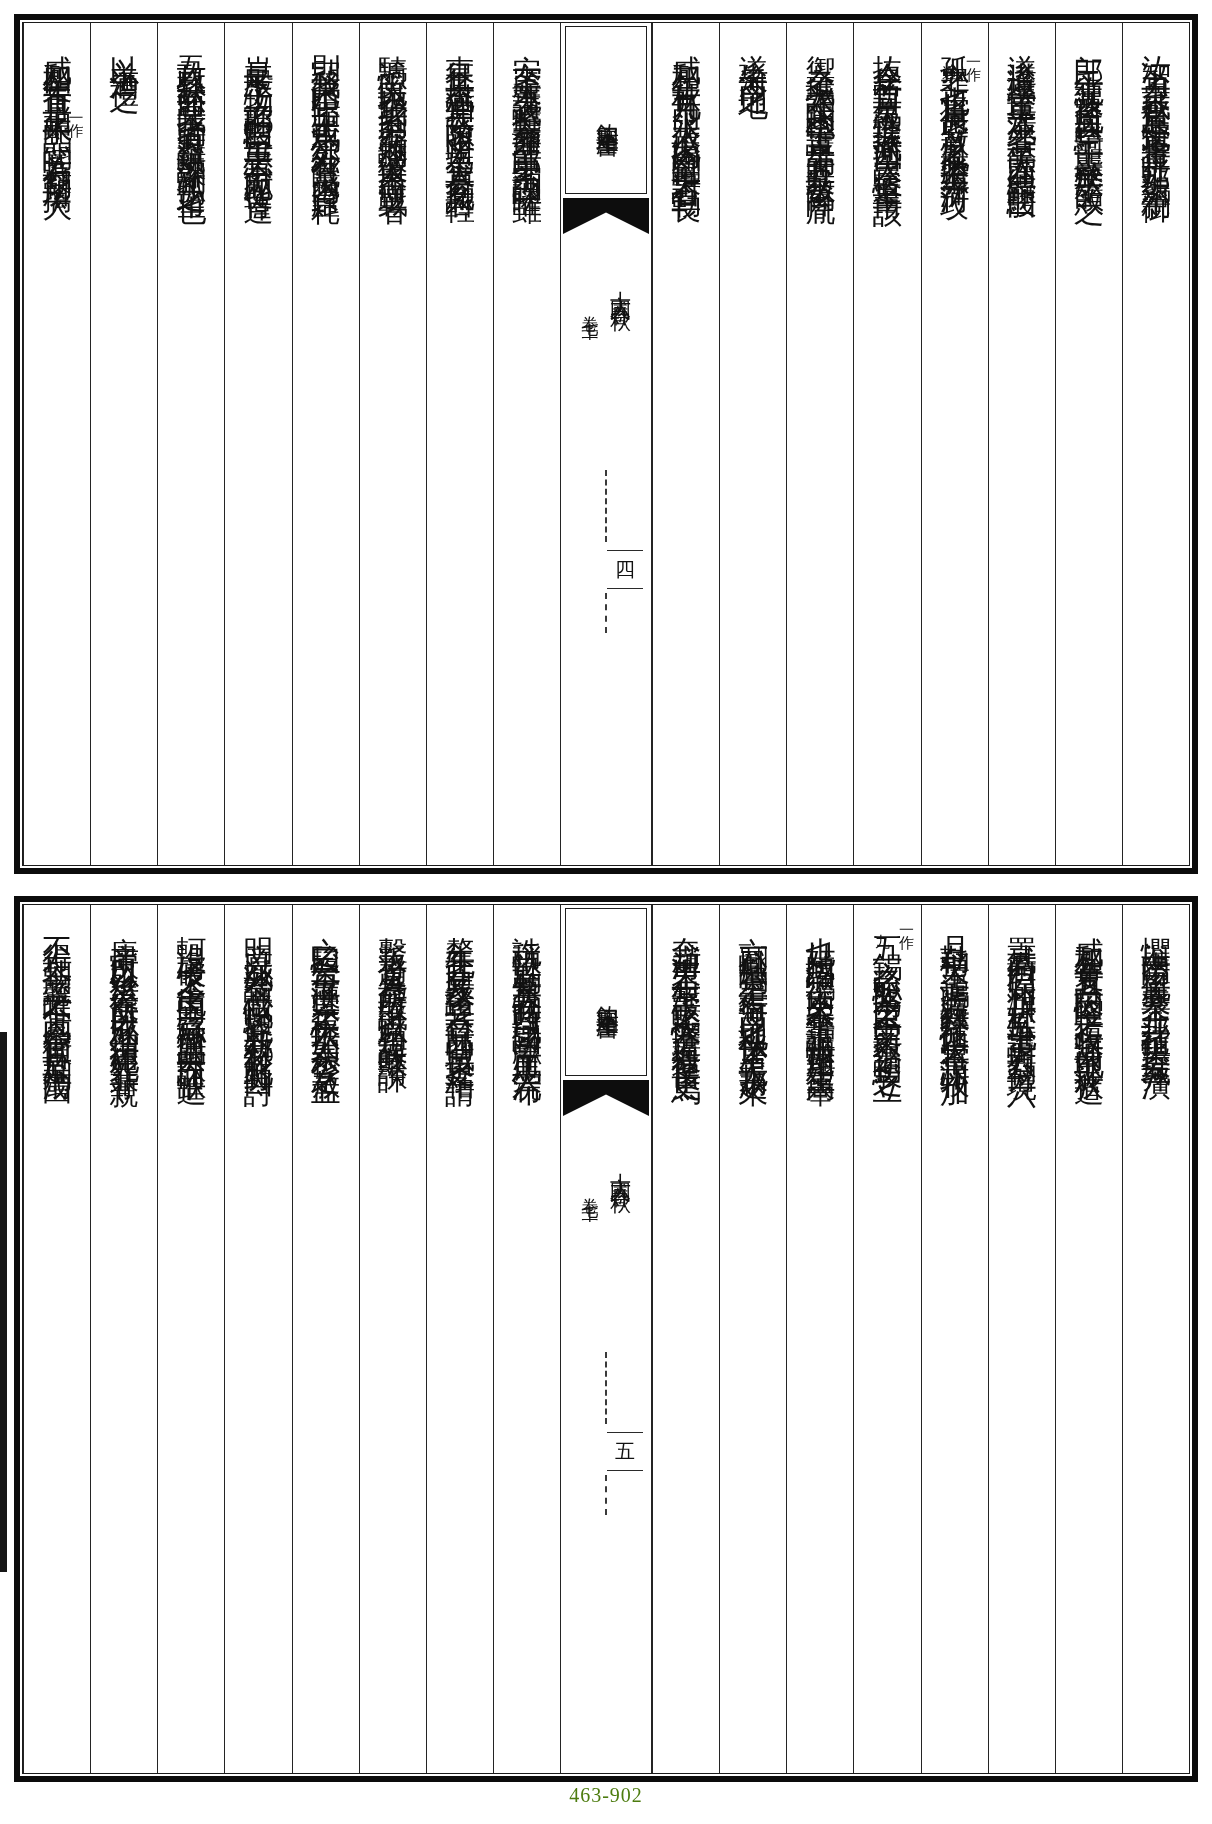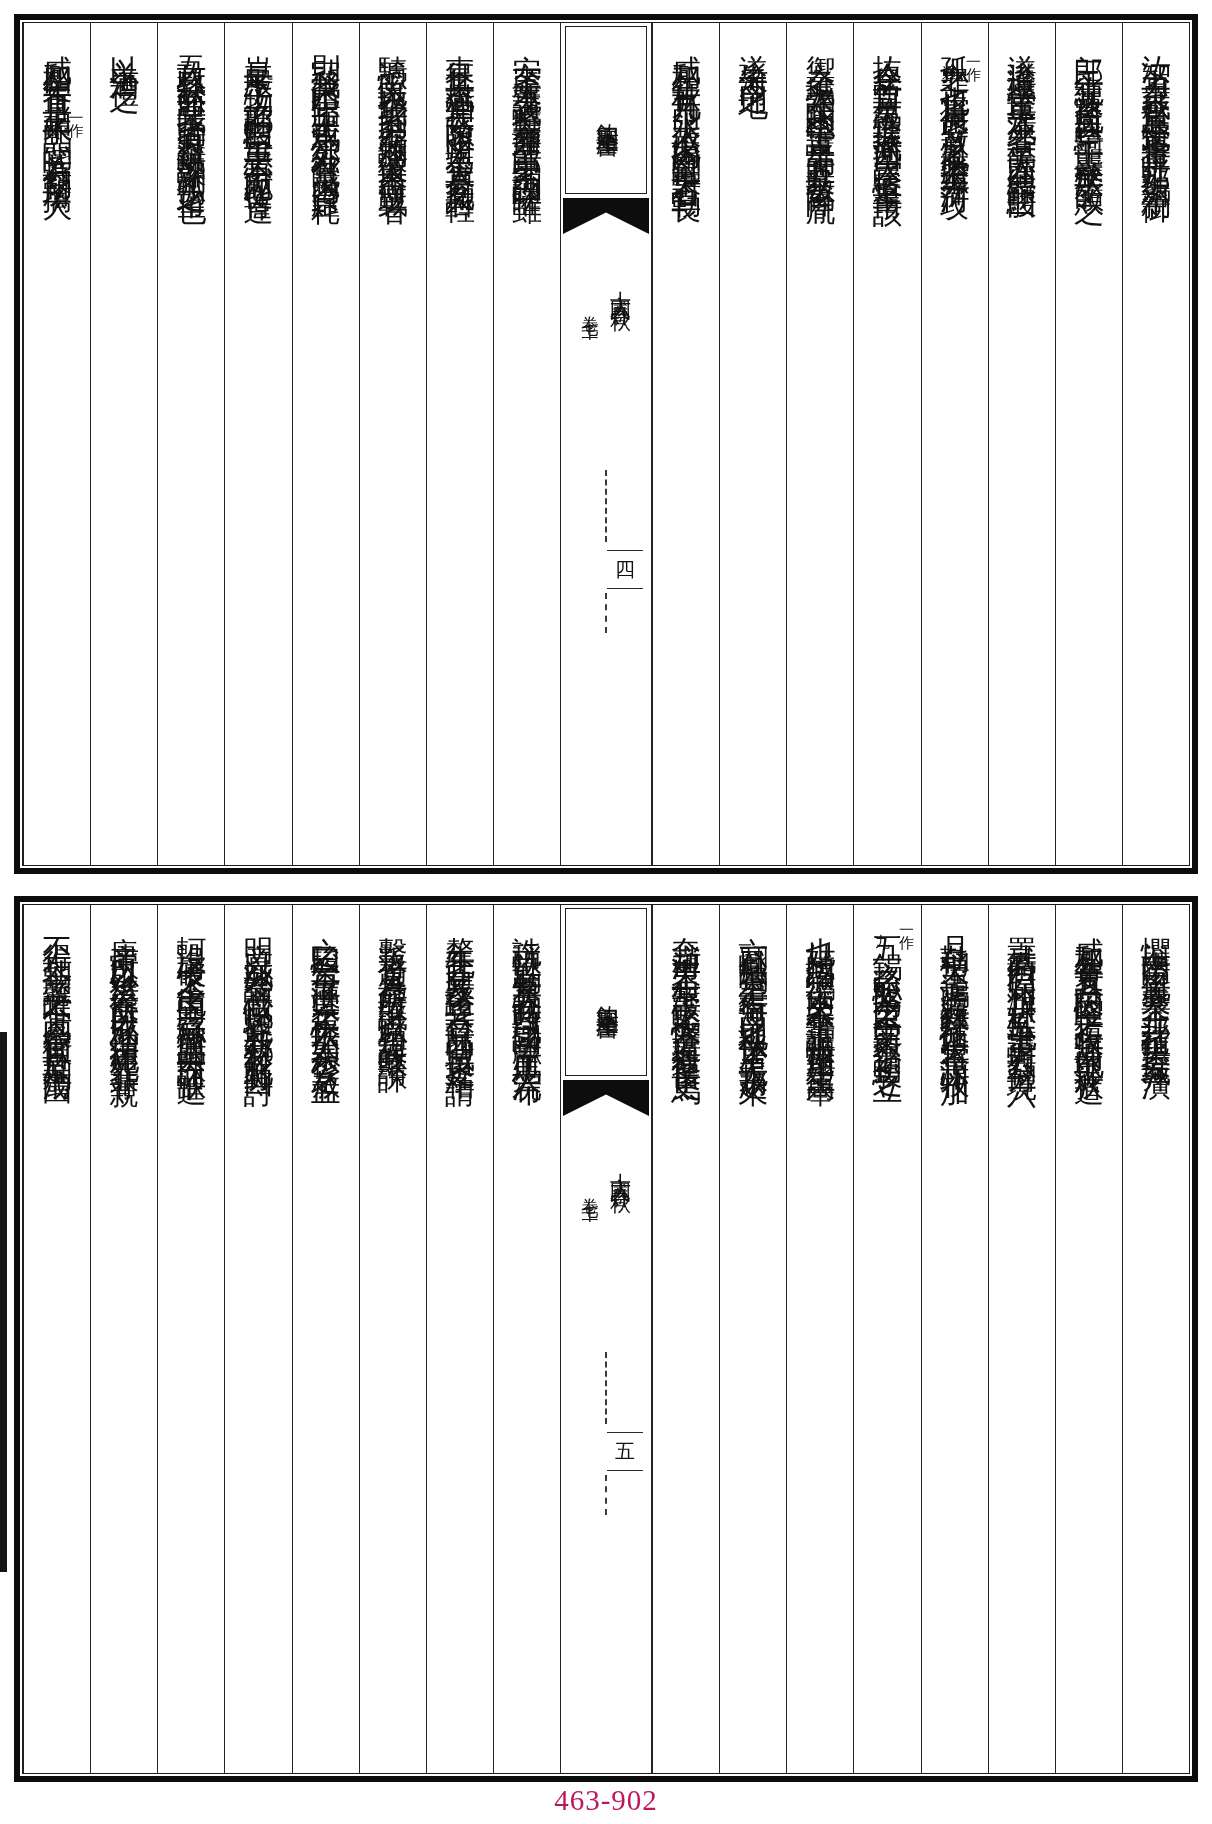--- a/index.html
+++ b/index.html
@@ -110,23 +110,23 @@
     border-top:1px solid #2a2a2a;
     border-bottom:1px solid #2a2a2a;
     text-align:center;
     font-size:20px;
     padding:5px 0;
   }
   .bx-fill{flex:1;}
   .footer{
     position:absolute;top:1784px;left:0;width:100%;
     text-align:center;
-    font-size:29px;
+    font-size:20px;
     letter-spacing:1px;
-    color:#be185d;
+    color:#4d7c0f;
   }
   .scan-artifact{
     position:absolute;left:0;top:1032px;width:7px;height:540px;
     background:#161616;
   }
 </style>
 </head>
 <body>
 
 <div class="page">

